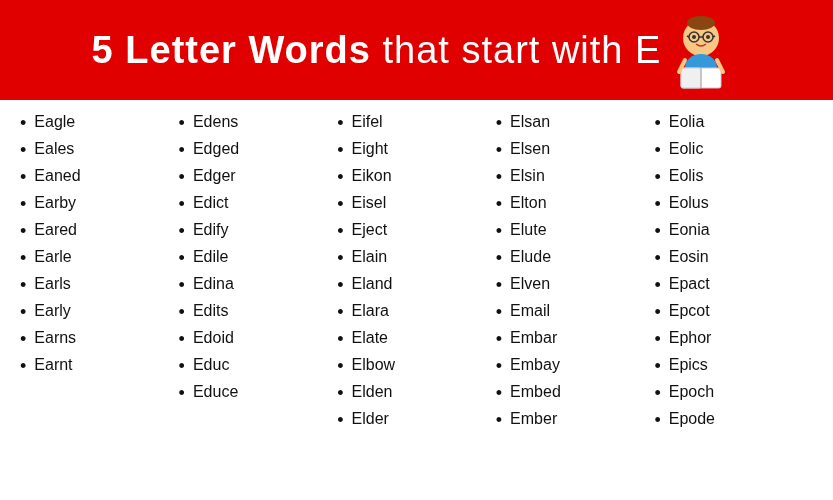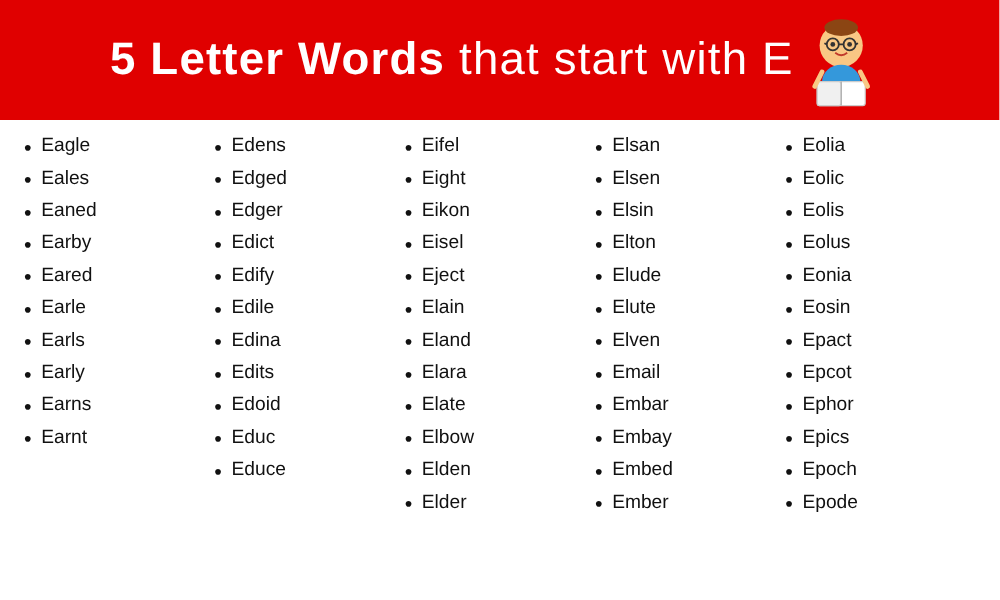--- a/index.html
+++ b/index.html
@@ -213,24 +213,24 @@
         <li>
           <span class="word">Elsen</span>
         </li>
         <li>
           <span class="word">Elsin</span>
         </li>
         <li>
           <span class="word">Elton</span>
         </li>
         <li>
+          <span class="word">Elute</span>
+        </li>
+        <li>
           <span class="word">Elude</span>
-        </li>
-        <li>
-          <span class="word">Elute</span>
         </li>
         <li>
           <span class="word">Elven</span>
         </li>
         <li>
           <span class="word">Email</span>
         </li>
         <li>
           <span class="word">Embar</span>
         </li>

